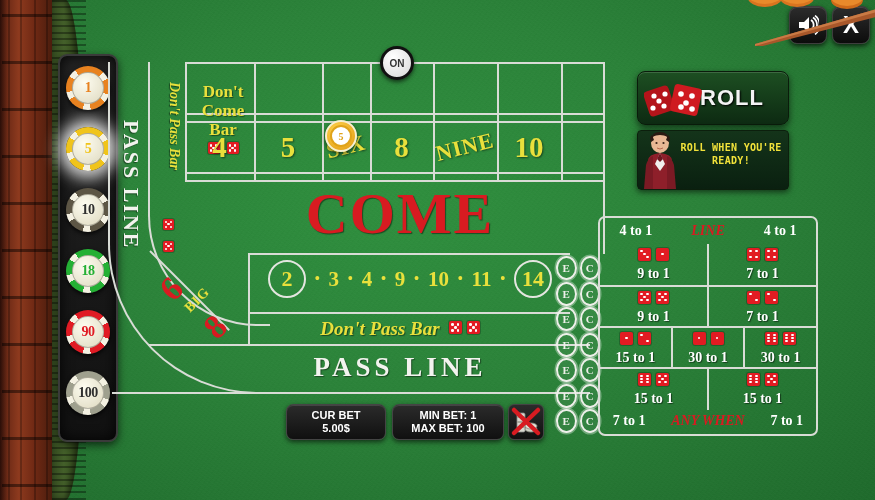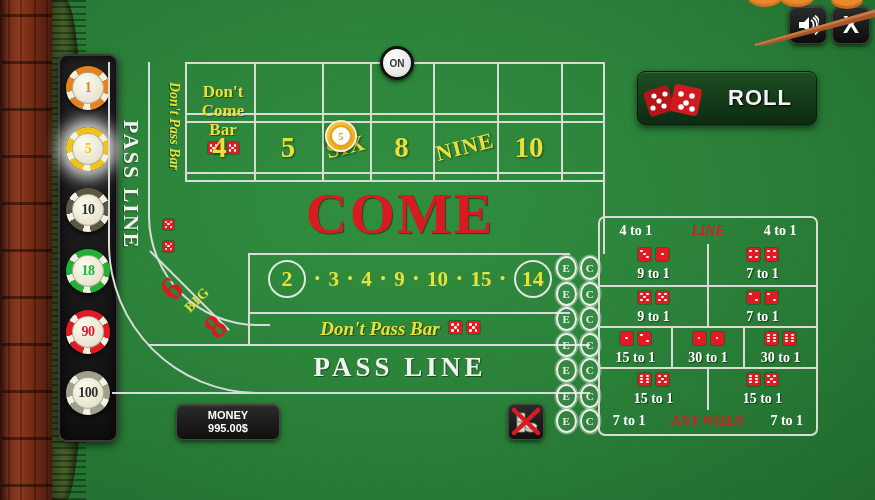--- a/index.html
+++ b/index.html
@@ -74,21 +74,21 @@
   .stat{position:absolute;top:404px;height:34px;border-radius:7px;
     background:linear-gradient(180deg,#2b2b2b,#101010);border:1px solid #444;
     display:flex;flex-direction:column;align-items:center;justify-content:center;
     color:#fff;font-family:"Liberation Sans",sans-serif;font-weight:bold;font-size:11px;
     box-shadow:0 2px 5px rgba(0,0,0,.6), inset 0 1px 0 rgba(255,255,255,.12);}
   .stat .l{line-height:13px;} .stat .v{line-height:13px;}
   
   #roll{position:absolute;left:637px;top:71px;width:150px;height:52px;border-radius:8px;
     background:linear-gradient(180deg,#1d4f22,#0d2a12);border:1px solid #0a1c0b;
     box-shadow:0 3px 7px rgba(0,0,0,.6), inset 0 1px 0 rgba(255,255,255,.15);
-    display:flex;align-items:center;cursor:pointer;overflow:hidden;padding-left:28px;}
+    display:flex;align-items:center;cursor:pointer;overflow:hidden;}
   #roll .lbl{color:#f4f4f4;font-family:"Liberation Sans",sans-serif;font-weight:bold;
     font-size:22px;letter-spacing:1px;margin-left:62px;text-shadow:1px 1px 2px #000;}
   #roll .dicepic{position:absolute;left:6px;top:4px;width:62px;height:44px;}
   
   #msgbox{position:absolute;left:637px;top:130px;width:150px;height:58px;border-radius:4px;
     background:linear-gradient(180deg,#14341a,#0a2010);border:1px solid #0c1f0d;
     box-shadow:0 2px 6px rgba(0,0,0,.6);overflow:hidden;}
   #msgtxt{position:absolute;left:40px;right:4px;top:10px;color:#f2e23a;
     font-family:"DejaVu Sans Mono",monospace;font-weight:bold;font-size:10px;
     line-height:13px;text-align:center;letter-spacing:.3px;}
@@ -332,21 +332,21 @@
       <span style="color: rgb(233, 224, 60); font-weight: bold; font-size: 22px; width: 34px; height: 34px; border: 2px solid rgb(228, 230, 224); border-radius: 50%; display: flex; align-items: center; justify-content: center;">2</span>
       <span style="color: rgb(233, 224, 60); font-size: 16px;">•</span>
       <span style="color: rgb(233, 224, 60); font-weight: bold; font-size: 21px;">3</span>
       <span style="color: rgb(233, 224, 60); font-size: 16px;">•</span>
       <span style="color: rgb(233, 224, 60); font-weight: bold; font-size: 21px;">4</span>
       <span style="color: rgb(233, 224, 60); font-size: 16px;">•</span>
       <span style="color: rgb(233, 224, 60); font-weight: bold; font-size: 21px;">9</span>
       <span style="color: rgb(233, 224, 60); font-size: 16px;">•</span>
       <span style="color: rgb(233, 224, 60); font-weight: bold; font-size: 21px;">10</span>
       <span style="color: rgb(233, 224, 60); font-size: 16px;">•</span>
-      <span style="color: rgb(233, 224, 60); font-weight: bold; font-size: 21px;">15</span>
+      <span style="color: rgb(233, 224, 60); font-weight: bold; font-size: 21px;">11</span>
       <span style="color: rgb(233, 224, 60); font-size: 16px;">•</span>
       <span style="color: rgb(233, 224, 60); font-weight: bold; font-size: 22px; width: 34px; height: 34px; border: 2px solid rgb(228, 230, 224); border-radius: 50%; display: flex; align-items: center; justify-content: center;">14</span>
     </div>
 
   <div id="dpb-h" style="position:absolute;left:250px;top:318px;width:300px;display:flex;align-items:center;justify-content:center;gap:9px;">
     <span class="boxtxt" style="position:relative;left:0;top:0;font-size:19px;font-style:italic;">Don't Pass Bar</span>
     <span id="dpbh-dice"><span style="display: inline-flex; gap: 5px;">
           <span class="die" style="width: 13px; height: 13px;">
             <i style="width: 2.73px; height: 2.73px; left: 2.21px; top: 2.21px;"></i>
             <i style="width: 2.73px; height: 2.73px; left: 8.06px; top: 2.21px;"></i>
@@ -577,36 +577,57 @@
           <circle cx="15" cy="25" r="2.6" fill="#fff"></circle>
           <circle cx="37" cy="18" r="2.8" fill="#fff"></circle>
           <circle cx="48" cy="20" r="2.8" fill="#fff"></circle>
           <circle cx="42" cy="27" r="2.8" fill="#fff"></circle>
           <circle cx="37" cy="31" r="2.8" fill="#fff"></circle>
           <circle cx="48" cy="33" r="2.8" fill="#fff"></circle>
         </svg></div>
     <div class="lbl">ROLL</div>
   </div>
 
+  <div id="msgbox">
+    <div id="dealer" style="position: absolute; left: 2px; bottom: 0px; width: 40px; height: 58px;"><svg width="40" height="58" viewBox="0 0 40 58">
+          <ellipse cx="20" cy="12" rx="9" ry="10" fill="#e8b894"></ellipse>
+          <path d="M11,10 Q11,1 20,1 Q29,1 29,10 Q29,4 20,4 Q11,4 11,10Z" fill="#2a1a12"></path>
+          <path d="M11,11 Q9,6 12,4 L14,9Z" fill="#2a1a12"></path>
+          <path d="M29,11 Q31,6 28,4 L26,9Z" fill="#2a1a12"></path>
+          <circle cx="16.5" cy="12" r="1.1" fill="#3a2418"></circle>
+          <circle cx="23.5" cy="12" r="1.1" fill="#3a2418"></circle>
+          <path d="M17,17 Q20,19 23,17" stroke="#b5684f" stroke-width="1" fill="none"></path>
+          <path d="M8,58 L8,30 Q8,23 20,22 Q32,23 32,30 L32,58Z" fill="#8e1f2a"></path>
+          <path d="M20,22 L15,33 L20,40 L25,33Z" fill="#f0f0ee"></path>
+          <path d="M20,22 L17,28 L20,31 L23,28Z" fill="#6d1720"></path>
+          <path d="M4,58 L6,34 Q8,27 13,25 L13,58Z" fill="#7a1a24"></path>
+          <path d="M36,58 L34,34 Q32,27 27,25 L27,58Z" fill="#7a1a24"></path>
+        </svg></div>
+    <div id="msgtxt">ROLL WHEN YOU'RE READY!</div>
+  </div>
 
   <div class="tbtn" id="sound-btn" style="left:789px;">
     <svg width="22" height="20" viewBox="0 0 22 20">
       <polygon points="2,7 7,7 12,2 12,18 7,13 2,13" fill="#fff"></polygon>
       <path d="M14,5 A6,6 0 0 1 14,15" stroke="#fff" stroke-width="1.7" fill="none"></path>
       <path d="M16,2.5 A9,9 0 0 1 16,17.5" stroke="#fff" stroke-width="1.7" fill="none"></path>
       <path d="M18,0.5 A12,12 0 0 1 18,19.5" stroke="#fff" stroke-width="1.6" fill="none"></path>
     </svg>
   </div>
   <div class="tbtn" id="close-btn" style="left:832px;">
     <span style="color:#fff;font-family:'Liberation Sans',sans-serif;font-weight:bold;font-size:24px;">X</span>
   </div>
 
-  <div class="stat" style="left:176px;width:102px;">
-    <div class="l">MONEY</div>
-    <div class="v">995.00$</div>
+  <div class="stat" style="left:286px;width:98px;">
+    <div class="l">CUR BET</div>
+    <div class="v">5.00$</div>
+  </div>
+  <div class="stat" style="left:392px;width:110px;">
+    <div class="l">MIN BET: 1</div>
+    <div class="v">MAX BET: 100</div>
   </div>
   <div id="clearbtn" style="position:absolute;left:508px;top:404px;width:34px;height:34px;border-radius:6px;
               background:linear-gradient(180deg,#2b2b2b,#101010);border:1px solid #444;
               box-shadow:0 2px 5px rgba(0,0,0,.6);"><svg width="34" height="34" viewBox="0 0 34 34">
         <rect x="8" y="8" width="8" height="19" rx="1.5" fill="#d9d9d0" stroke="#888" stroke-width=".8"></rect>
         <rect x="8" y="11" width="8" height="2" fill="#a8a89c"></rect>
         <rect x="8" y="16" width="8" height="2" fill="#a8a89c"></rect>
         <rect x="8" y="21" width="8" height="2" fill="#a8a89c"></rect>
         <ellipse cx="22" cy="24" rx="6" ry="3" fill="#cfcfc4" stroke="#8a8a80" stroke-width=".8"></ellipse>
         <ellipse cx="22" cy="21" rx="6" ry="3" fill="#e2e2d8" stroke="#8a8a80" stroke-width=".8"></ellipse>

